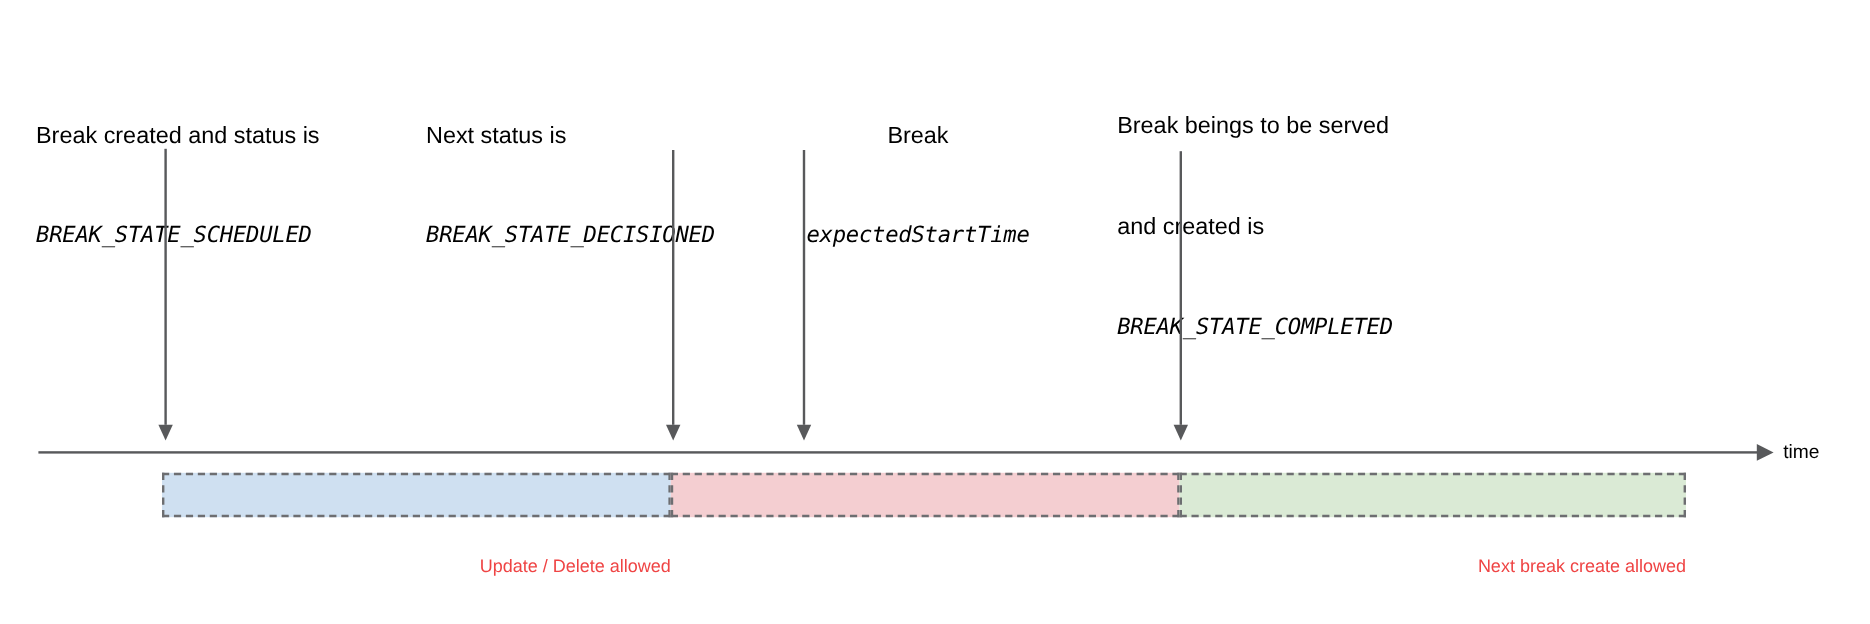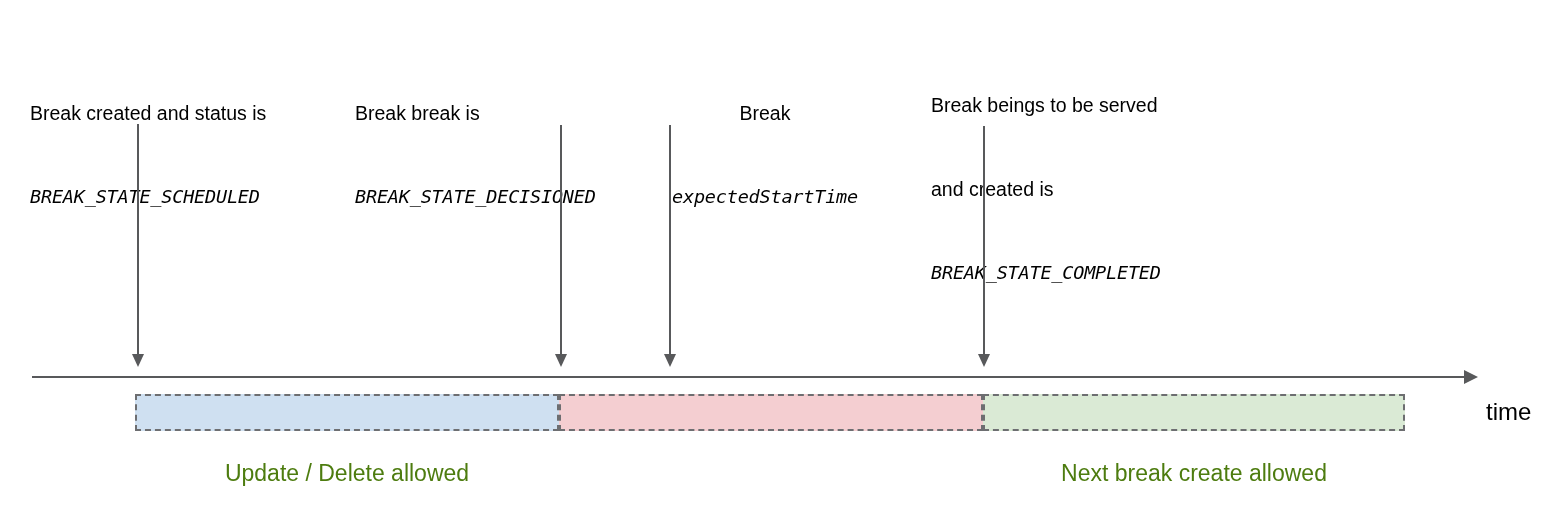--- a/index.html
+++ b/index.html
@@ -71,56 +71,55 @@
     position: absolute;
     width: 0;
     height: 0;
     border-top: 7px solid transparent;
     border-bottom: 7px solid transparent;
     border-left: 14px solid #58595b;
   }
   #axis-label {
     position: absolute;
     color: #000000;
-    font-size: 24px;
+    font-size: 16px;
     line-height: 20px;
-    margin-top: 34px;
   }
 
   
   .phase-bar {
     position: absolute;
     box-sizing: border-box;
     border: 2.2px dashed #6d6e71;
     top: 394px;
     height: 37px;
   }
 
   
   .phase-caption {
     position: absolute;
-    color: #4d7c0f;
-    font-size: 23px;
+    color: #ef4444;
+    font-size: 15px;
     line-height: 24px;
-    text-align: center;
+    text-align: right;
     white-space: nowrap;
   }
 </style>
 </head>
 <body>
 
 <div id="canvas">
 
   <div class="annotation" style="left:30px; top:43px;">
     <span class="line sans">Break created and status is</span>
     <span class="line mono">BREAK_STATE_SCHEDULED</span>
   </div>
 
   <div class="annotation" style="left:355px; top:43px;">
-    <span class="line sans">Break break is</span>
+    <span class="line sans">Next status is</span>
     <span class="line mono">BREAK_STATE_DECISIONED</span>
   </div>
 
   <div class="annotation" style="left:672px; top:43px;text-align:center;">
     <span class="line sans">Break</span>
     <span class="line mono">expectedStartTime</span>
   </div>
 
   <div class="annotation" style="left:931px; top:35px;">
     <span class="line sans">Break beings to be served</span>

